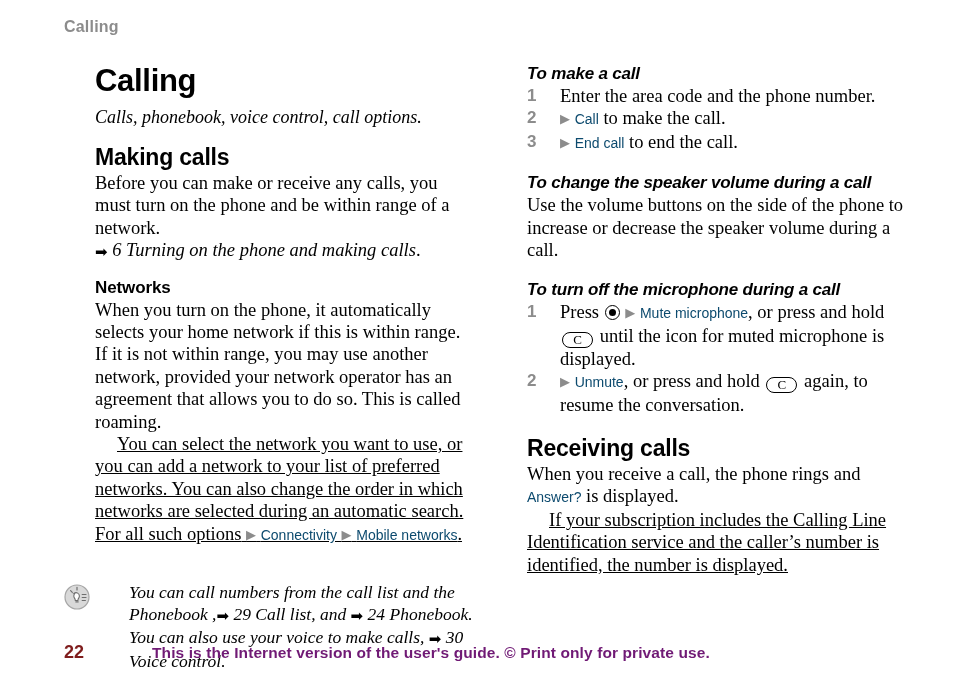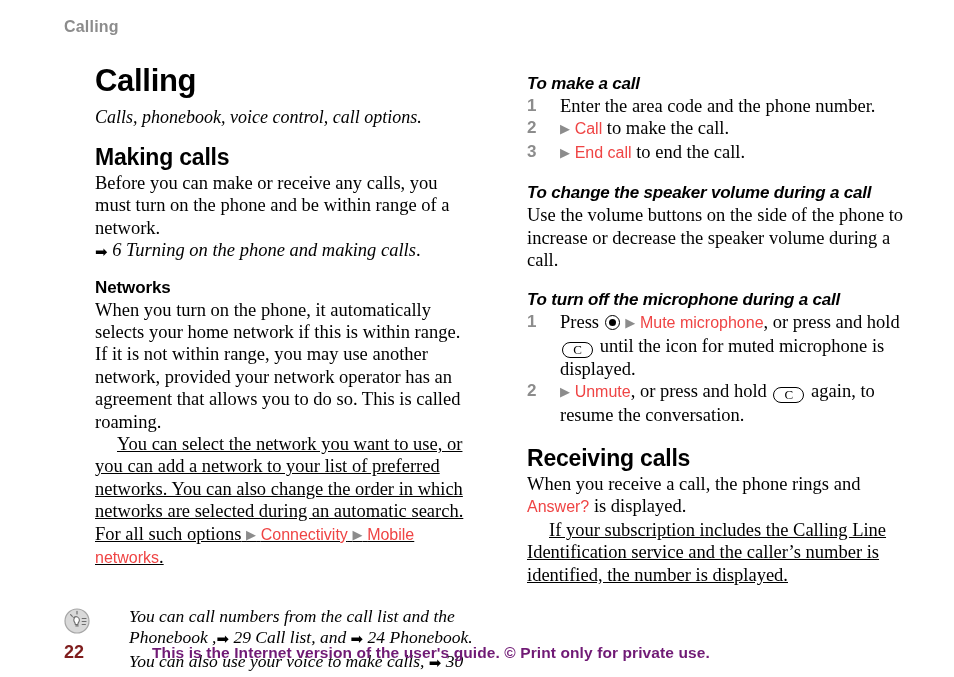--- a/index.html
+++ b/index.html
@@ -27,21 +27,21 @@
     color: #8c8c8c;
     letter-spacing: 0.2px;
   }
 
   
   .col {
     position: absolute;
     top: 64px;
   }
   .col-left  { left: 95px;  width: 382px; }
-  .col-right { left: 527px; width: 380px; margin-top: 10px; }
+  .col-right { left: 527px; width: 380px; }
 
   
   .h1 {
     font-family: "Liberation Sans", sans-serif;
     font-weight: bold;
     font-size: 31px;
     line-height: 34px;
     margin: 0 0 8px 0;
     letter-spacing: -0.3px;
   }
@@ -85,22 +85,22 @@
     font-size: 18.5px;
     line-height: 22.4px;
     margin: 0;
   }
   p.body + p.body { margin-top: 0; }
   .indent { text-indent: 22px; text-decoration: underline; }
 
   
   .menu {
     font-family: "Liberation Sans", sans-serif;
-    font-size: 16px;
-    color: #ef4444;
+    font-size: 14px;
+    color: #0c4a6e;
     font-style: normal;
   }
   .tri {
     font-family: "Liberation Sans", sans-serif;
     color: #8c8c8c;
     font-size: 13px;
     font-style: normal;
     vertical-align: 1px;
   }
   .arrow {

